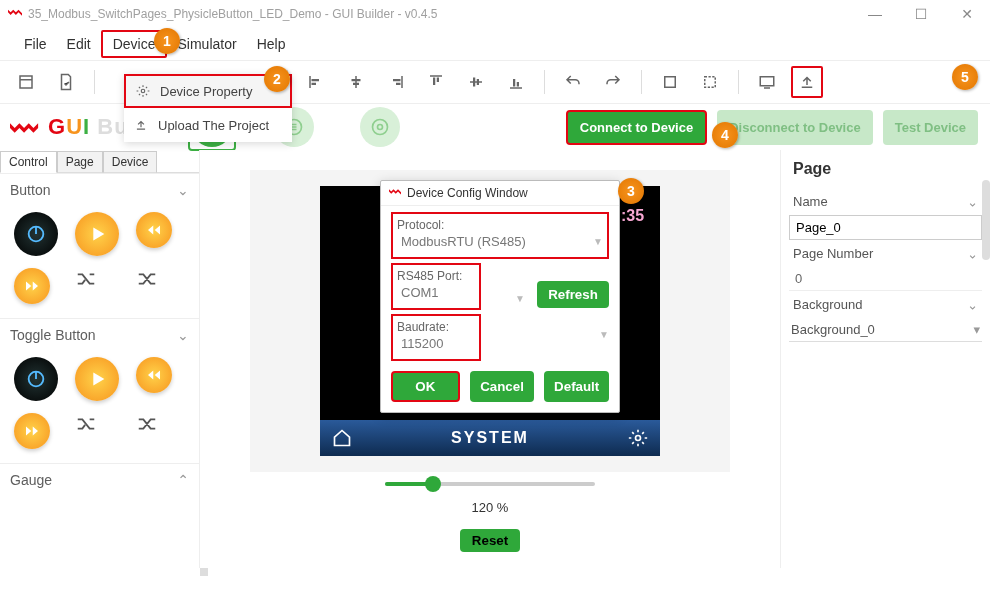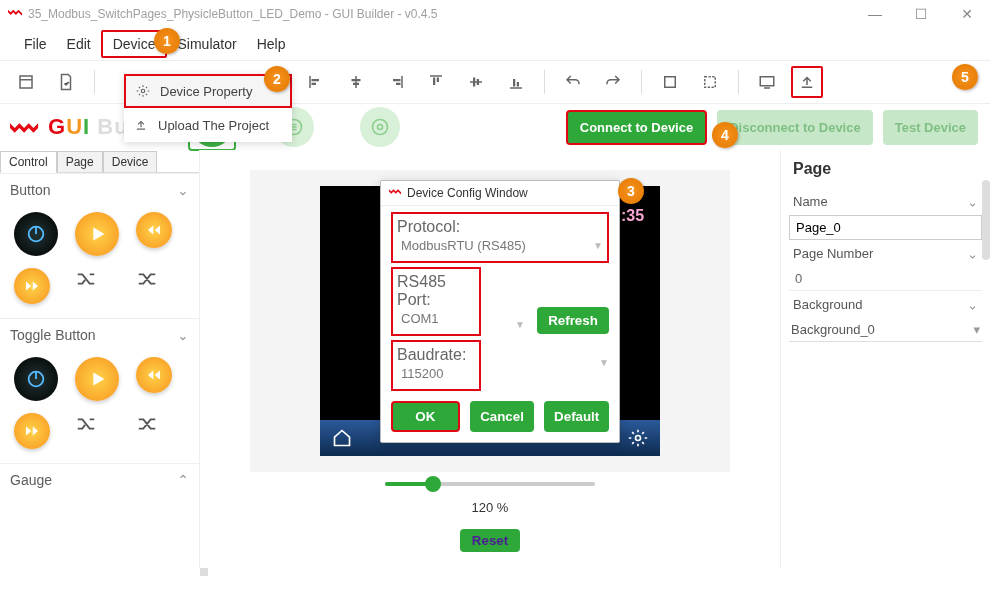--- a/index.html
+++ b/index.html
@@ -71,38 +71,38 @@
 
 .center { flex: 1; background: #fff; display: flex; flex-direction: column; align-items: center; position: relative; }
 .canvas-wrap { flex:1; background:#f4f4f4; width:480px; margin-top:20px; display:flex; align-items:center; justify-content:center; position: relative;}
 .device-screen { width: 340px; height: 270px; background: #000; position: relative; }
 .device-footer { position: absolute; bottom: 0; left: 0; right: 0; height: 36px; background: linear-gradient(#2a5a9a,#0e2b50); display:flex; align-items:center; justify-content:space-between; padding:0 12px; color:#fff; font-weight:bold; letter-spacing:2px; font-size:16px; }
 .time-frag { position:absolute; top:18px; right:0; width:55px; height:24px; background:#000; color:#f9a8d4; display:flex; align-items:center; justify-content:center; font-size:16px; font-weight:bold; }
 .zoombar { display:flex; align-items:center; gap:14px; padding:10px 0 16px 0;flex-direction:column; }
 .slider-track { width:210px; height:4px; background:#ccc; position:relative; border-radius:2px;}
 .slider-fill { position:absolute; left:0; width:45px; height:100%; background:#2fa83a; border-radius:2px;}
 .slider-handle { position:absolute; left:40px; top:-6px; width:16px; height:16px; background:#2fa83a; border-radius:50%; }
-.zoom-btn { background:#2fa83a; color:#4c1d95; border:none; padding:4px 12px; border-radius:4px; font-weight:600; }
+.zoom-btn { background:#2fa83a; color:#000000; border:none; padding:4px 12px; border-radius:4px; font-weight:600; }
 
 
 .right { width: 210px; border-left: 1px solid #eee; padding: 6px 8px; position: relative; }
 .right h3 { font-size: 16px; margin: 4px 0 10px 4px; }
 .prop-row { display:flex; align-items:center; justify-content:space-between; padding: 6px 4px; color:#555; }
 .prop-row .chev { color:#999; transform: rotate(180deg); }
 .prop-input { width: 100%; border:1px solid #ccc; padding:4px 6px; font-size:13px; }
 .prop-val { padding: 4px 6px; color:#666; border-bottom:1px solid #eee; }
 .bg-row { display:flex; justify-content:space-between; align-items:center; border-bottom:1px solid #ddd; padding:4px 2px; color:#555;}
 .right-scroll { position:absolute; right:0; top:30px; width:8px; height:260px; background:transparent;}
 .right-scroll::before { content:""; display:block; width:8px; height:80px; background:#ddd; margin-top:0; border-radius:4px;}
 
 
 .dlg { position: absolute; left: 380px; top: 180px; width: 240px; background:#fff; border:1px solid #bbb; box-shadow:0 3px 12px rgba(0,0,0,.2); z-index:40; }
 .dlg-title { display:flex; align-items:center; gap:6px; padding:5px 8px; font-size:12px; border-bottom:1px solid #eee; color:#333; }
 .dlg-body { padding: 6px 10px 10px 10px; }
-.dlg-body .lbl { font-size:16px; color:#666; margin-top:4px; }
+.dlg-body .lbl { font-size:12px; color:#666; margin-top:4px; }
 .dlg-body .val { font-size:13px; color:#777; padding:2px 0 6px 4px; display:flex; align-items:center; gap:22px; }
 .dlg-body .drop { color:#bbb; font-size:10px; margin-left:auto; }
 .hl-box { border: 2px solid #e30613; padding: 0 4px 2px 4px; margin-bottom: 4px; }
 .dlg-btns { display:flex; gap:10px; margin-top:6px; }
 .dlg-btn { flex:1; background:#2fa83a; color:#fff; border:none; padding:6px 0; border-radius:4px; font-weight:600; }
 .dlg-btn.ok { border:2px solid #e30613; }
 
 
 svg { display:block; }
 </style>

